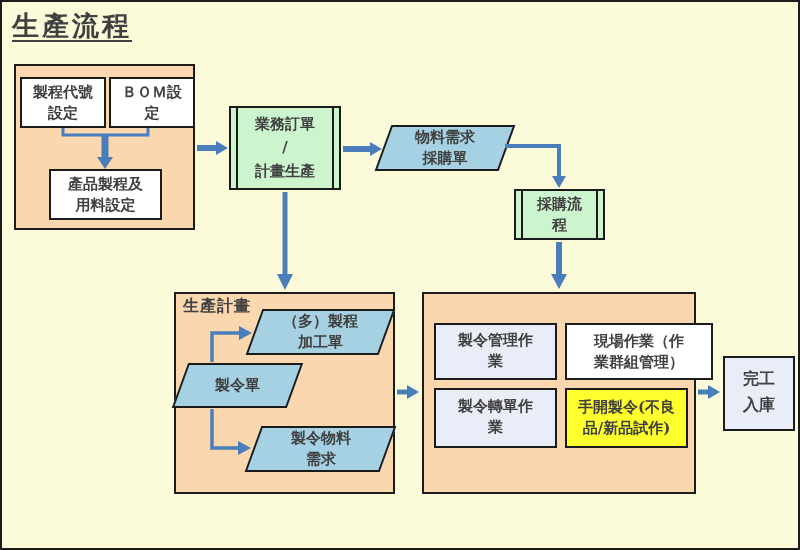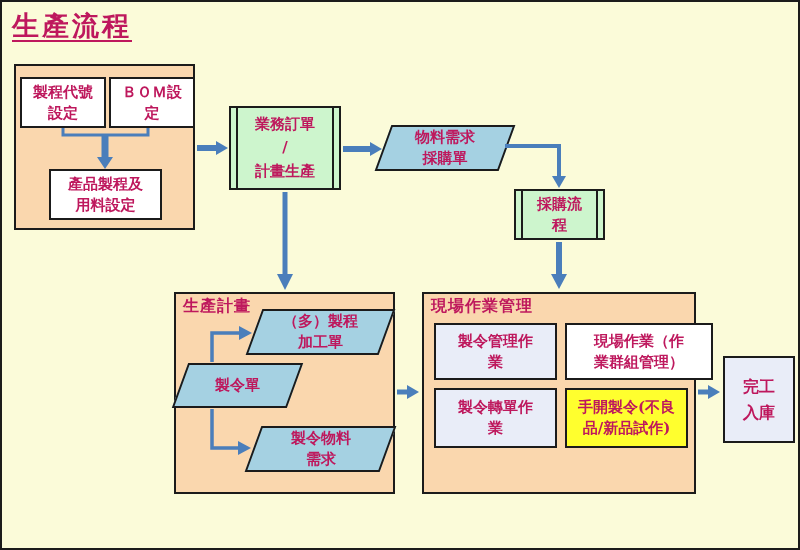--- a/index.html
+++ b/index.html
@@ -4,35 +4,35 @@
 <style>
   :root{
     --background:#FBFBD9; --section-fill:#FAD7AE; --process-green:#CDF5CD;
     --doc-blue:#A5D1E2; --highlight-yellow:#FFFF2E; --box-white:#FFFFFF;
     --box-lavender:#E9EDF8; --arrow-blue:#4A7EBB; --line-black:#1B1B1B;
   }
   html,body{margin:0;padding:0;background:#888;}
   #canvas{
     position:relative; width:800px; height:550px; box-sizing:border-box;
     background:var(--background); border:2px solid var(--line-black);
-    font-family:"DejaVu Serif","Liberation Serif",serif; color:#be185d; overflow:hidden;
+    font-family:"DejaVu Serif","Liberation Serif",serif; color:#404040; overflow:hidden;
   }
   .abs{position:absolute; box-sizing:border-box;}
   .txt{white-space:pre-line; text-align:center; font-weight:bold; line-height:1.4;}
   #title{
     left:10px; top:6px; font-size:27px; font-weight:bold; letter-spacing:3px;
     text-decoration:underline; text-underline-offset:5px; text-decoration-thickness:2px;
   }
   .section{background:var(--section-fill); border:2px solid var(--line-black);}
   .seclabel{font-size:16px; font-weight:bold; letter-spacing:1px;}
   .box{
     background:var(--box-white); border:2px solid var(--line-black);
     display:flex; align-items:center; justify-content:center; font-size:15px;
   }
-  .lav{background:var(--box-lavender);}
+  .lav{background:var(--box-lavender);font-family:Liberation Mono, monospace;}
   .yellow{background:var(--highlight-yellow);}
   .proc{
     background:var(--process-green); border:2px solid var(--line-black);
     display:flex; align-items:center; justify-content:center; font-size:15px;
   }
   .proc::before,.proc::after{
     content:""; position:absolute; top:0; bottom:0; width:2px; background:var(--line-black);
   }
   .proc::before{left:5px;} .proc::after{right:5px;}
   .para{
@@ -89,39 +89,38 @@
   </div>
   <div class="abs para" style="left:178px;top:361px;width:115px;height:45px;">
     <span class="txt">製令單</span>
   </div>
   <div class="abs para" style="left:251px;top:424px;width:135px;height:46px;">
     <span class="txt">製令物料
 需求</span>
   </div>
 
   <div class="abs section" style="left:420px;top:290px;width:274px;height:202px;"></div>
-  <div class="abs seclabel" style="left:429px;top:294px;">現場作業管理</div>
   <div class="abs box lav" style="left:432px;top:321px;width:123px;height:57px;">
     <span class="txt">製令管理作
 業</span>
   </div>
   <div class="abs box" style="left:563px;top:321px;width:148px;height:57px;">
     <span class="txt">現場作業（作
 業群組管理）</span>
   </div>
   <div class="abs box lav" style="left:432px;top:386px;width:123px;height:60px;">
     <span class="txt">製令轉單作
 業</span>
   </div>
   <div class="abs box yellow" style="left:563px;top:386px;width:123px;height:60px;">
     <span class="txt">手開製令(不良
 品/新品試作)</span>
   </div>
 
-  <div class="abs box lav" style="left:721px;top:354px;width:72px;height:87px;font-size:16px;">
+  <div class="abs box lav" style="left:721px;top:354px;width:72px;height:75px;font-size:16px;">
     <span class="txt" style="line-height:1.6;">完工
 入庫</span>
   </div>
 
   <svg id="arrows" width="800" height="550" viewBox="0 0 800 550">
 
     <path d="M61,126 L61,133 M146,126 L146,133 M59.5,133 L147.5,133" fill="none" stroke="#4A7EBB" stroke-width="3"></path>
     <path d="M103,134 L103,156" fill="none" stroke="#4A7EBB" stroke-width="7"></path>
     <polygon points="95,155 111,155 103,167" fill="#4A7EBB"></polygon>
 

